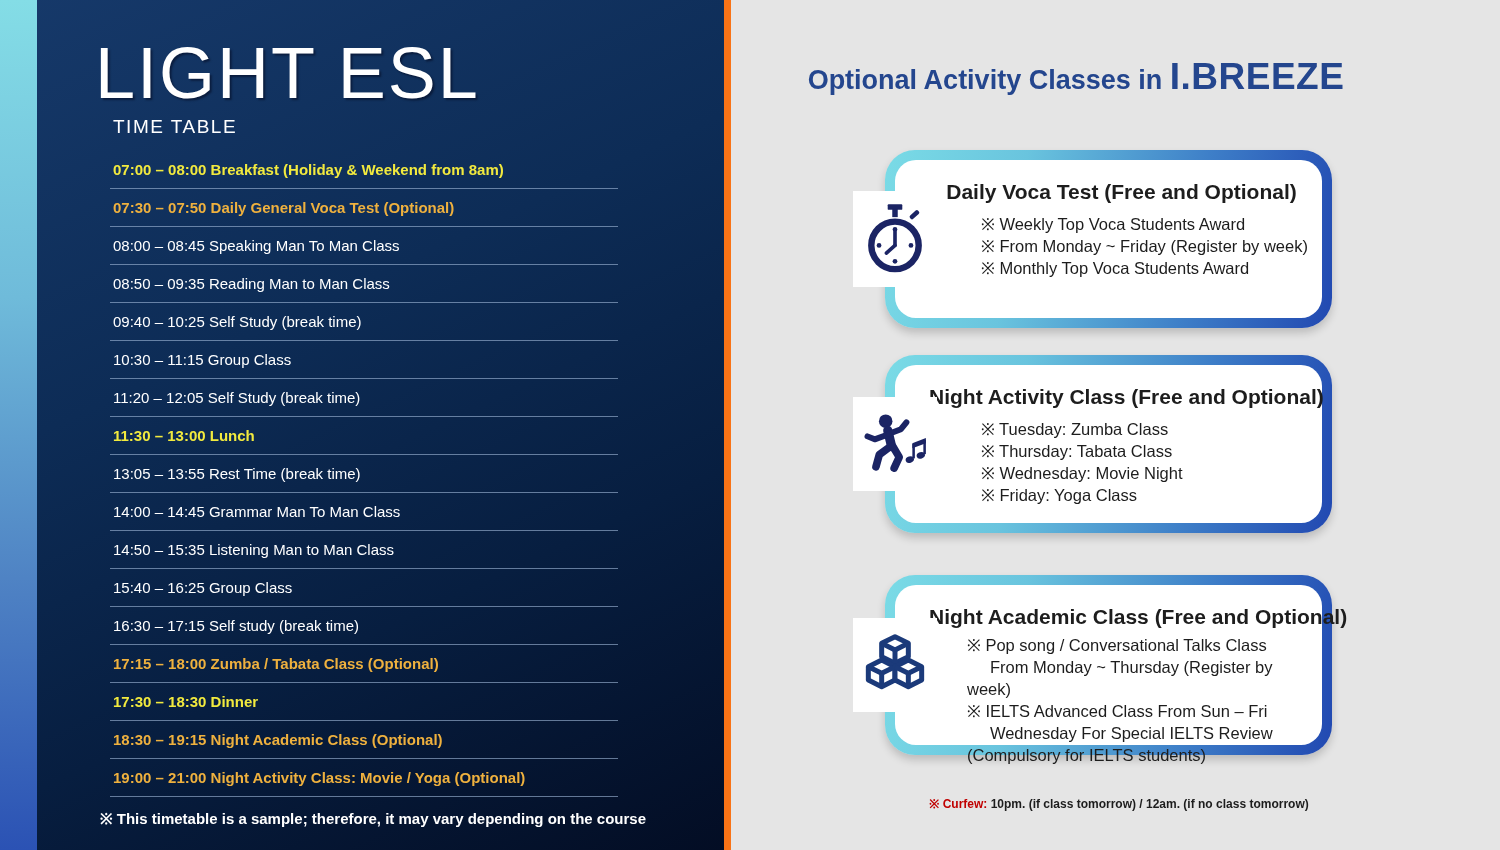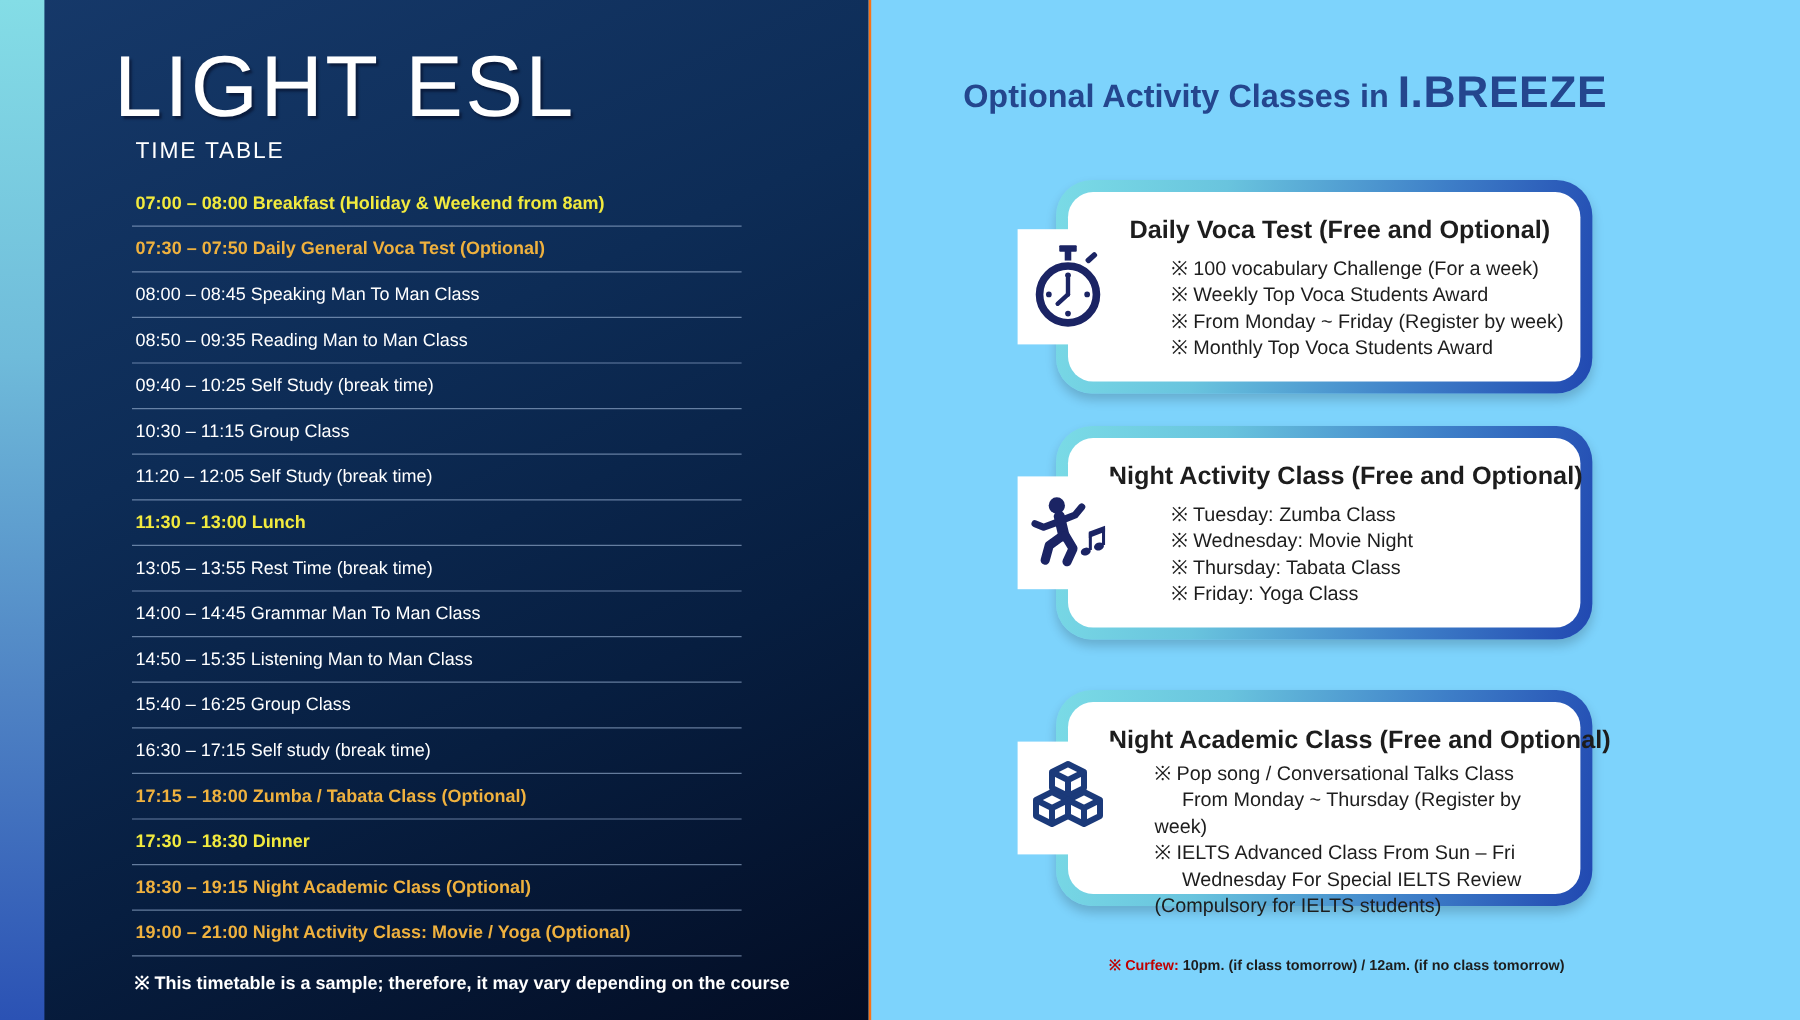--- a/index.html
+++ b/index.html
@@ -15,25 +15,25 @@
   .esl-title { position:absolute; left:95px; top:32px; font-size:72px; font-weight:400;
     color:#ffffff; letter-spacing:2px; text-shadow:2px 2px 2px rgba(0,0,20,0.45); white-space:nowrap; }
   .esl-sub { position:absolute; left:113px; top:116px; font-size:19px; font-weight:400;
     color:#ffffff; letter-spacing:1.5px; }
   .timetable { position:absolute; left:110px; top:151px; width:508px; }
   .tt-row { font-size:15px; line-height:17px; padding:10px 0 10px 3px;
     border-bottom:1px solid rgba(158,182,214,0.62); white-space:nowrap; }
   .tt-row.white { color:#ffffff; font-weight:400; }
   .tt-row.yellow { color:#F2EA3E; font-weight:700; }
   .tt-row.gold { color:#EFB13E; font-weight:700; }
-  .footnote { position:absolute; left:112px; top:808px; font-size:15px; font-weight:600;
+  .footnote { position:absolute; left:100px; top:808px; font-size:15px; font-weight:600;
     color:#ffffff; white-space:nowrap; }
 
   
-  .right-panel { position:absolute; left:724px; top:0; width:776px; height:850px; background:#7dd3fc; border-left:2px solid #f97316; }
+  .right-panel { position:absolute; left:724px; top:0; width:776px; height:850px; background:#e5e5e5; border-left:7px solid #f97316; }
   .right-title { position:absolute; left:0; top:56px; width:690px; text-align:center;
     color:#24468E; white-space:nowrap; }
   .right-title .prefix { font-size:27px; font-weight:700; }
   .right-title .brand { font-size:37px; font-weight:700; letter-spacing:0.5px; }
 
   .card { position:absolute; left:154px; width:447px; border-radius:30px; padding:10px;
     background:linear-gradient(100deg,#7ADBE6 0%,#69C4DE 30%,#3E7FC8 68%,#2148B1 100%);
     box-shadow:0 5px 9px rgba(0,0,0,0.18); }
   .card-inner { background:#ffffff; border-radius:21px; height:100%; width:100%;
     padding:20px 8px 12px 34px; position:relative; }
@@ -102,21 +102,20 @@
             <circle cx="34" cy="27.5" r="2.6" fill="#1B2464"></circle>
             <circle cx="51.5" cy="45" r="2.6" fill="#1B2464"></circle>
             <circle cx="34" cy="62.5" r="2.6" fill="#1B2464"></circle>
             <circle cx="16.5" cy="45" r="2.6" fill="#1B2464"></circle>
             <line x1="34" y1="45" x2="34" y2="30" stroke="#1B2464" stroke-width="4" stroke-linecap="round"></line>
             <line x1="34" y1="45" x2="24.5" y2="53.5" stroke="#1B2464" stroke-width="4" stroke-linecap="round"></line>
           </svg>
         </div>
         <div class="card-title">Daily Voca Test (Free and Optional)</div>
         <div class="card-lines">
-            <div class="card-line">※ 100 vocabulary Challenge (For a week)</div>
             <div class="card-line">※ Weekly Top Voca Students Award</div>
             <div class="card-line">※ From Monday ~ Friday (Register by week)</div>
             <div class="card-line">※ Monthly Top Voca Students Award</div>
           </div>
       </div>
     </div>
 
     <div class="card card-2">
       <div class="card-inner">
         <div class="icon-wrap">
@@ -130,22 +129,22 @@
             <ellipse cx="56.5" cy="56.5" rx="5" ry="3.8" transform="rotate(-18 56.5 56.5)" fill="#1B2464"></ellipse>
             <ellipse cx="69.5" cy="51.5" rx="5" ry="3.8" transform="rotate(-18 69.5 51.5)" fill="#1B2464"></ellipse>
             <line x1="61" y1="55" x2="61" y2="38" stroke="#1B2464" stroke-width="3"></line>
             <line x1="74" y1="50" x2="74" y2="33" stroke="#1B2464" stroke-width="3"></line>
             <path d="M59.5 37 L75.5 31 L75.5 37 L59.5 43 Z" fill="#1B2464"></path>
           </svg>
         </div>
         <div class="card-title">Night Activity Class (Free and Optional)</div>
         <div class="card-lines">
             <div class="card-line">※ Tuesday: Zumba Class</div>
+            <div class="card-line">※ Thursday: Tabata Class</div>
             <div class="card-line">※ Wednesday: Movie Night</div>
-            <div class="card-line">※ Thursday: Tabata Class</div>
             <div class="card-line">※ Friday: Yoga Class</div>
           </div>
       </div>
     </div>
 
     <div class="card card-3">
       <div class="card-inner">
         <div class="icon-wrap">
           <svg width="70" height="70" viewBox="0 0 84 84" fill="none" stroke="#1B3A7A" stroke-width="6" stroke-linejoin="round">
             <g>

